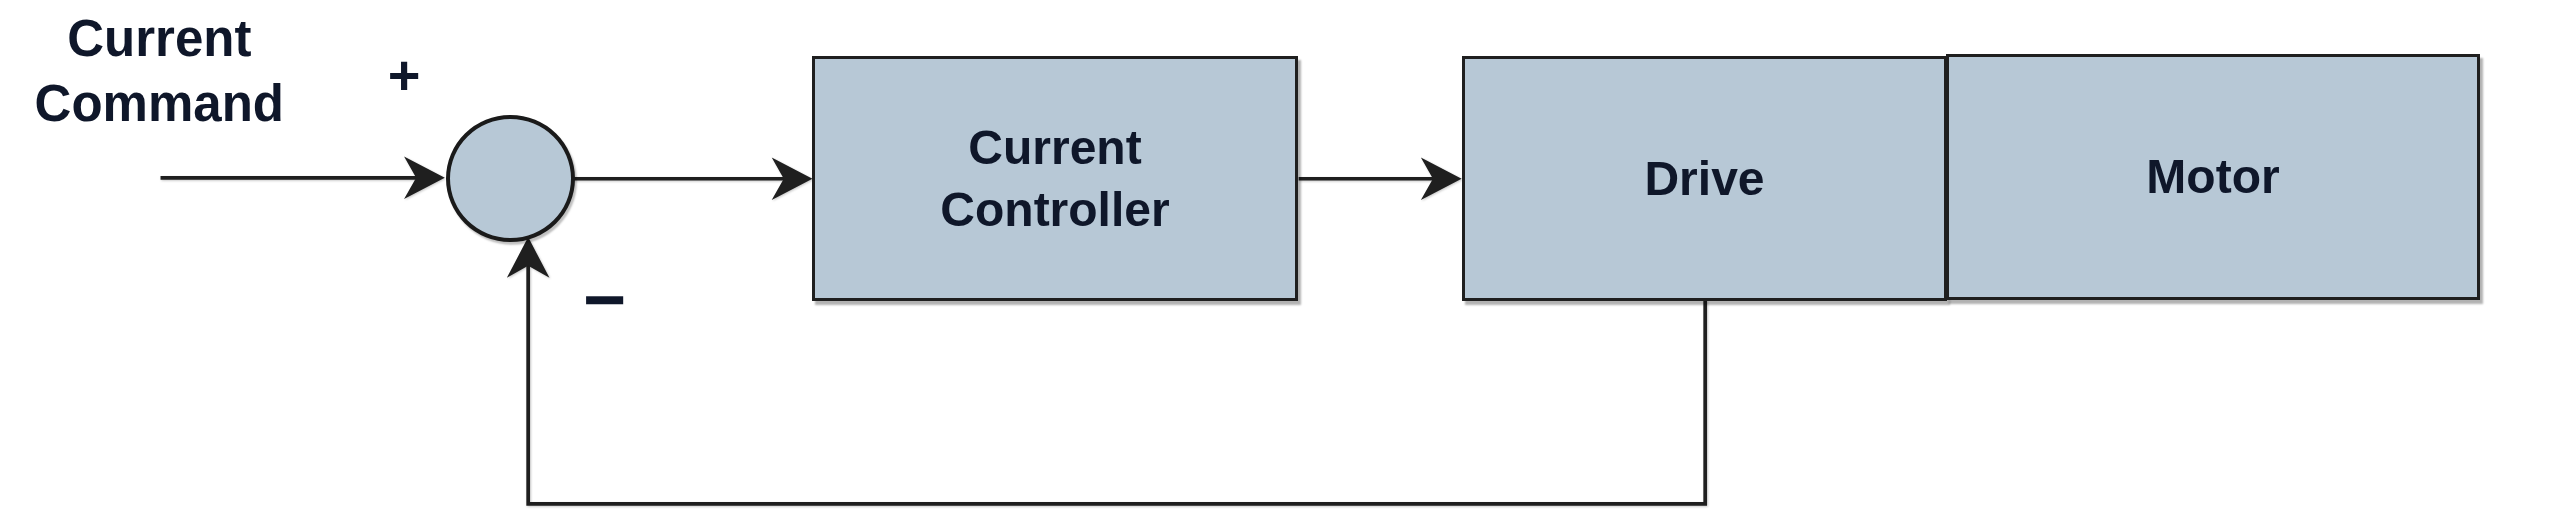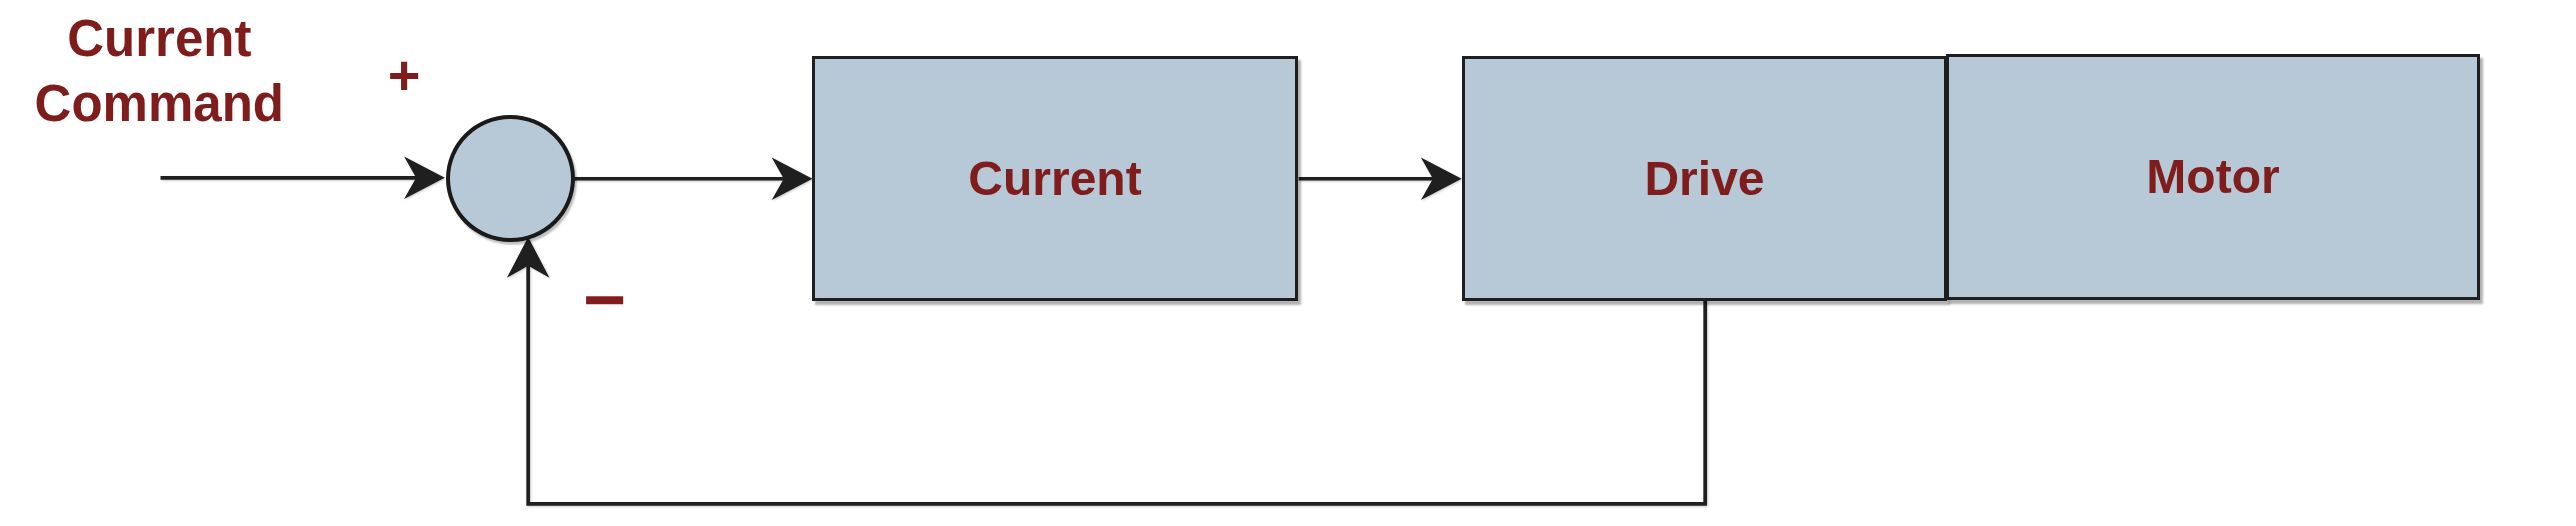--- a/index.html
+++ b/index.html
@@ -8,21 +8,21 @@
     padding: 0;
     background: #ffffff;
   }
   #canvas {
     position: relative;
     width: 2576px;
     height: 526px;
     background: #ffffff;
     overflow: hidden;
     font-family: "Liberation Sans", "DejaVu Sans", sans-serif;
-    color: #7f1d1d;
+    color: #0f172a;
   }
   #wires {
     position: absolute;
     left: 0; top: 0;
     width: 2576px; height: 526px;
     filter: drop-shadow(1.9px 1.9px 0.9px rgba(0,0,0,0.22));
   }
   .block {
     position: absolute;
     box-sizing: border-box;
@@ -120,20 +120,21 @@
   </div>
 
   <div id="plus-sign">+</div>
 
   <div id="sum-junction"></div>
 
   <div id="minus-sign">−</div>
 
   <div class="block" id="block-current-controller">
     <span>Current</span>
+    <span>Controller</span>
   </div>
 
   <div class="block" id="block-drive">
     <span>Drive</span>
   </div>
 
   <div class="block" id="block-motor">
     <span>Motor</span>
   </div>
 

